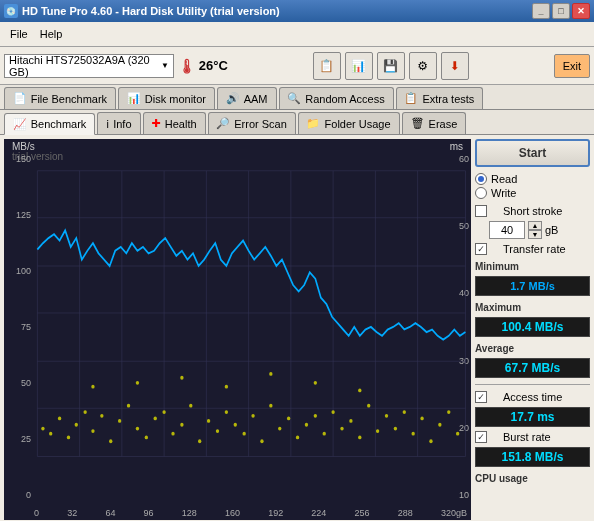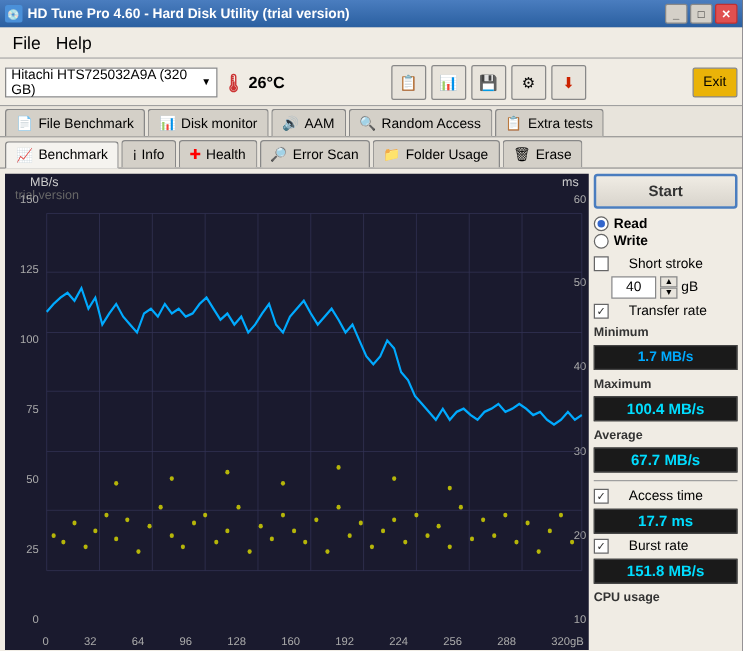--- a/index.html
+++ b/index.html
@@ -24,21 +24,21 @@
     .titlebar-btn.close { background: #e05050; color: white; border-color: #c03030; }
     
     
     .menubar {
       background: #f0ece4;
       height: 20px;
       display: flex;
       align-items: center;
       padding: 12px 4px;
       border-bottom: 1px solid #a0a0a0;
-      font-size: 14px;
+      font-size: 11px;
     }
     .menubar-item { padding: 2px 6px; cursor: pointer; }
     
     
     .toolbar {
       background: #f0ece4;
       height: 38px;
       display: flex;
       align-items: center;
       padding: 2px 4px;
@@ -72,21 +72,21 @@
       border: 1px solid #888;
       border-radius: 2px;
       display: flex;
       align-items: center;
       justify-content: center;
       cursor: pointer;
       font-size: 12px;
     }
     .exit-btn {
       height: 24px;
-      background: #eab308;
+      background: #fdba74;
       border: 1px solid #888;
       border-radius: 2px;
       padding: 0 8px;
       cursor: pointer;
       font-size: 11px;
       display: flex;
       align-items: center;
     }
     .toolbar-spacer { flex: 1; }
     
@@ -130,21 +130,21 @@
     .chart-area {
       flex: 1;
       background: #1a1a2e;
       margin: 4px 2px 4px 4px;
       position: relative;
       overflow: hidden;
     }
     .chart-labels-top {
       position: absolute;
       top: 2px;
-      left: 12px;
+      left: 0;
       right: 0;
       display: flex;
       justify-content: space-between;
       padding: 0 8px;
       color: #cccccc;
       font-size: 10px;
     }
     .chart-watermark {
       position: absolute;
       top: 12px;
@@ -210,21 +210,21 @@
       border-radius: 3px;
       display: flex;
       align-items: center;
       justify-content: center;
       font-size: 12px;
       font-weight: bold;
       cursor: pointer;
       color: #333;
     }
     
-    .radio-group { display: flex; flex-direction: column; gap: 2px; padding: 2px 0; font-weight: bold; }
+    .radio-group { display: flex; flex-direction: column; gap: 2px; padding: 2px 0; }
     .radio-item { display: flex; align-items: center; gap: 4px; cursor: pointer; font-size: 11px; }
     .radio-circle {
       width: 12px; height: 12px;
       border-radius: 50%;
       border: 1px solid #666;
       background: white;
       display: flex; align-items: center; justify-content: center;
     }
     .radio-circle.selected::after {
       content: '';

